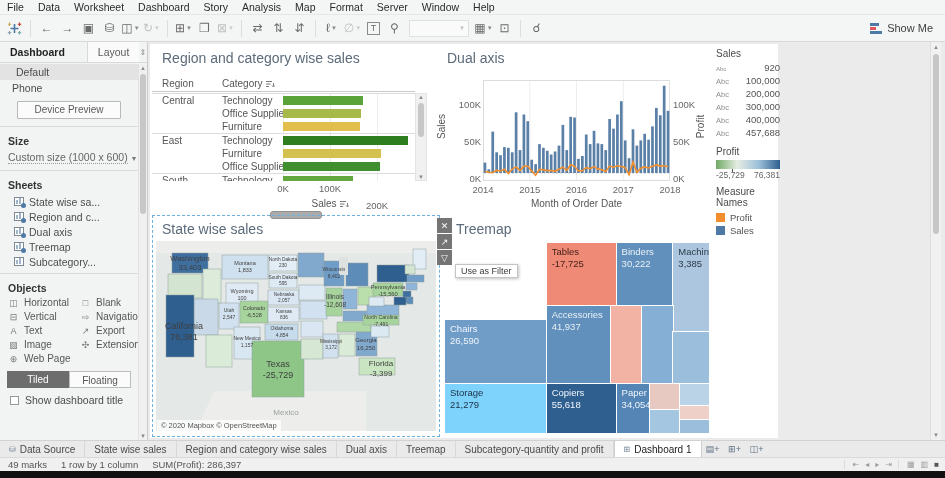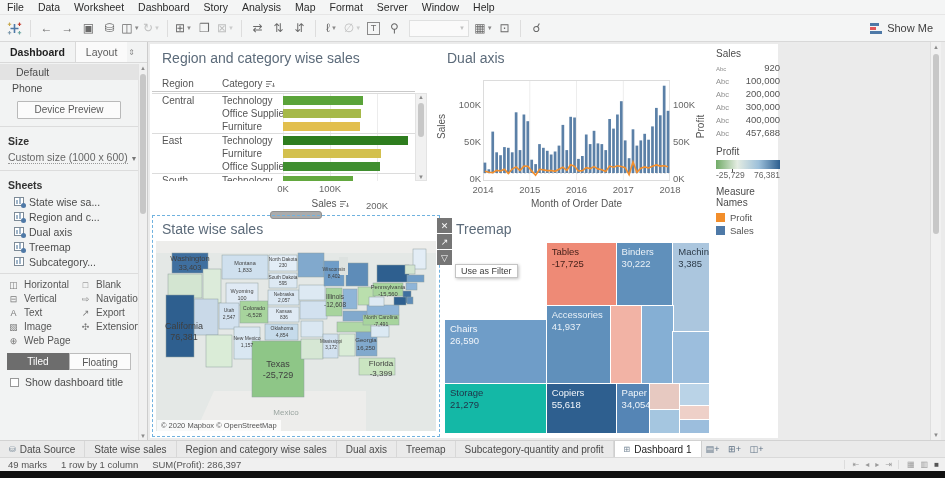--- a/index.html
+++ b/index.html
@@ -31,21 +31,21 @@
     font-size:11px; color:#3f3f3f; }
   .showme-ic { width:12px; height:11px; display:flex; flex-direction:column; gap:1px; }
   .showme-ic i { display:block; height:3px; }
 
   
   .sidebar { position:absolute; top:42px; left:0; width:148px; height:398px;
     background:#f2f3f3; border-right:1px solid #cccccc; font-size:10.5px; color:#4c4c4c; }
   .sb-tabs { display:flex; align-items:center; height:21px; border-bottom:1px solid #d9d9d9; }
   .sb-tab { padding:0 10px; line-height:20px; }
   .sb-tab.active { font-weight:bold; color:#1f1f1f; }
-  .sb-tab.other { border-left:1px solid #d9d9d9; color:#5c5c5c; background:#fafafa; }
+  .sb-tab.other { border-left:1px solid #d9d9d9; color:#5c5c5c; background:#fafafa;margin-left:12px; }
   .sb-tabctl { margin-left:auto; color:#8a8a8a; font-size:8px; padding-right:12px; }
   .sb-body { position:absolute; top:22px; left:0; right:9px; bottom:0; overflow:hidden; }
   .sb-row { padding:2px 0 2px 16px; }
   .sb-row.sel { background:#e3e3e3; }
   .sb-row.indent { padding-left:12px; }
   .sb-btn { display:block; margin:5px auto 7px; width:104px; height:18px; line-height:16px;
     text-align:center; border:1px solid #b9b9b9; background:#fbfbfb; color:#5a5a5a; font-size:10px; border-radius:1px; }
   .sb-div { border-top:1px solid #dcdcdc; margin:4px 0 5px; }
   .sb-h { font-weight:bold; color:#333; padding:3px 0 3px 8px; }
   .sb-val { color:#666; padding:1px 0 3px 8px; }
@@ -315,20 +315,21 @@
           </div>
           <div class="sheet-item">
             <span class="sheet-ic">
               <i></i>
               <i></i>
             </span>
             <span>Subcategory...</span>
           </div>
         </div>
       <div class="sb-div"></div>
+      <div class="sb-h">Objects</div>
       <div class="obj-grid" id="obj-grid">
           <div class="obj-it">
             <span class="oi">◫</span>
             <span>Horizontal</span>
           </div>
           <div class="obj-it">
             <span class="oi">□</span>
             <span>Blank</span>
           </div>
           <div class="obj-it">
@@ -637,21 +638,21 @@
     <div class="tooltip">Use as Filter</div>
   </div>
 
   <div id="zone-treemap">
     <div class="zone-title" style="position:absolute;left:15px;top:6px">Treemap</div>
     <div class="tm-area" id="tm-area">
         <div class="tm-cell" style="left: 0%; top: 40.5%; width: 38.5%; height: 33.5%; background: rgb(111, 157, 200); color: rgb(240, 245, 250);">
           <div>Chairs</div>
           <div>26,590</div>
         </div>
-        <div class="tm-cell" style="left: 0%; top: 74%; width: 38.5%; height: 26%; background: #14b8a6; color: rgb(32, 53, 74);">
+        <div class="tm-cell" style="left: 0%; top: 74%; width: 38.5%; height: 26%; background: #7dd3fc; color: rgb(32, 53, 74);">
           <div>Storage</div>
           <div>21,279</div>
         </div>
         <div class="tm-cell" style="left: 38.5%; top: 0%; width: 26.5%; height: 33%; background: rgb(238, 138, 118); color: rgb(71, 34, 27);">
           <div>Tables</div>
           <div>-17,725</div>
         </div>
         <div class="tm-cell" style="left: 65%; top: 0%; width: 21.5%; height: 33%; background: rgb(96, 144, 187); color: rgb(234, 241, 247);">
           <div>Binders</div>
           <div>30,222</div>

